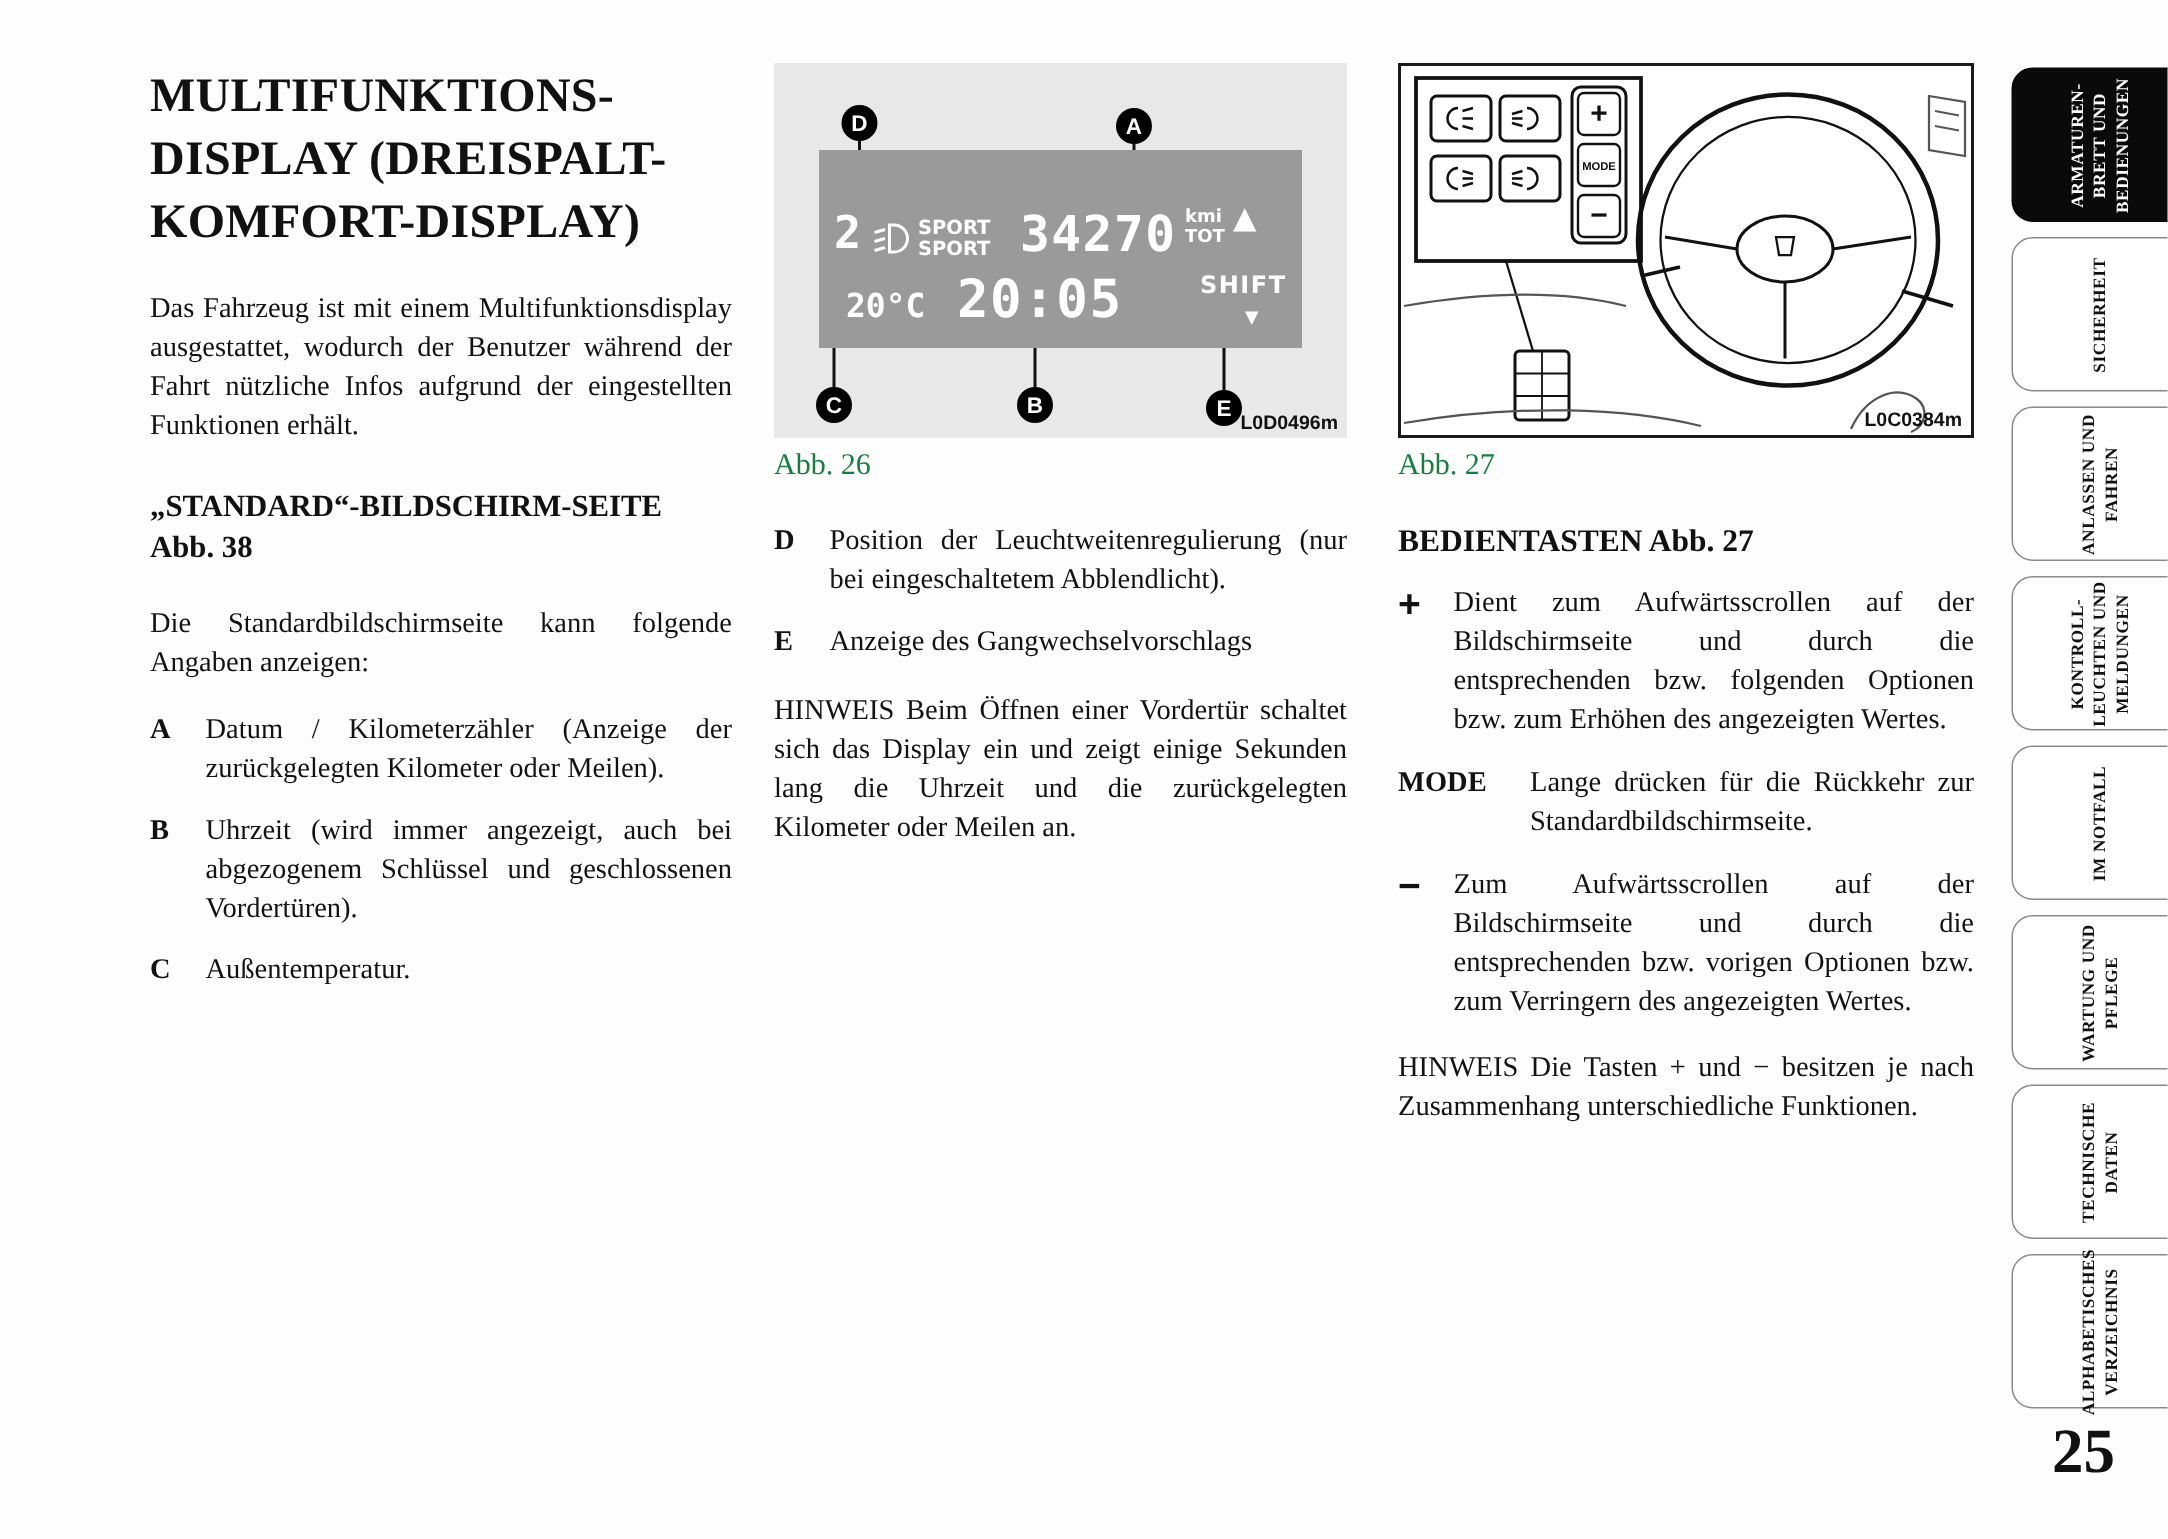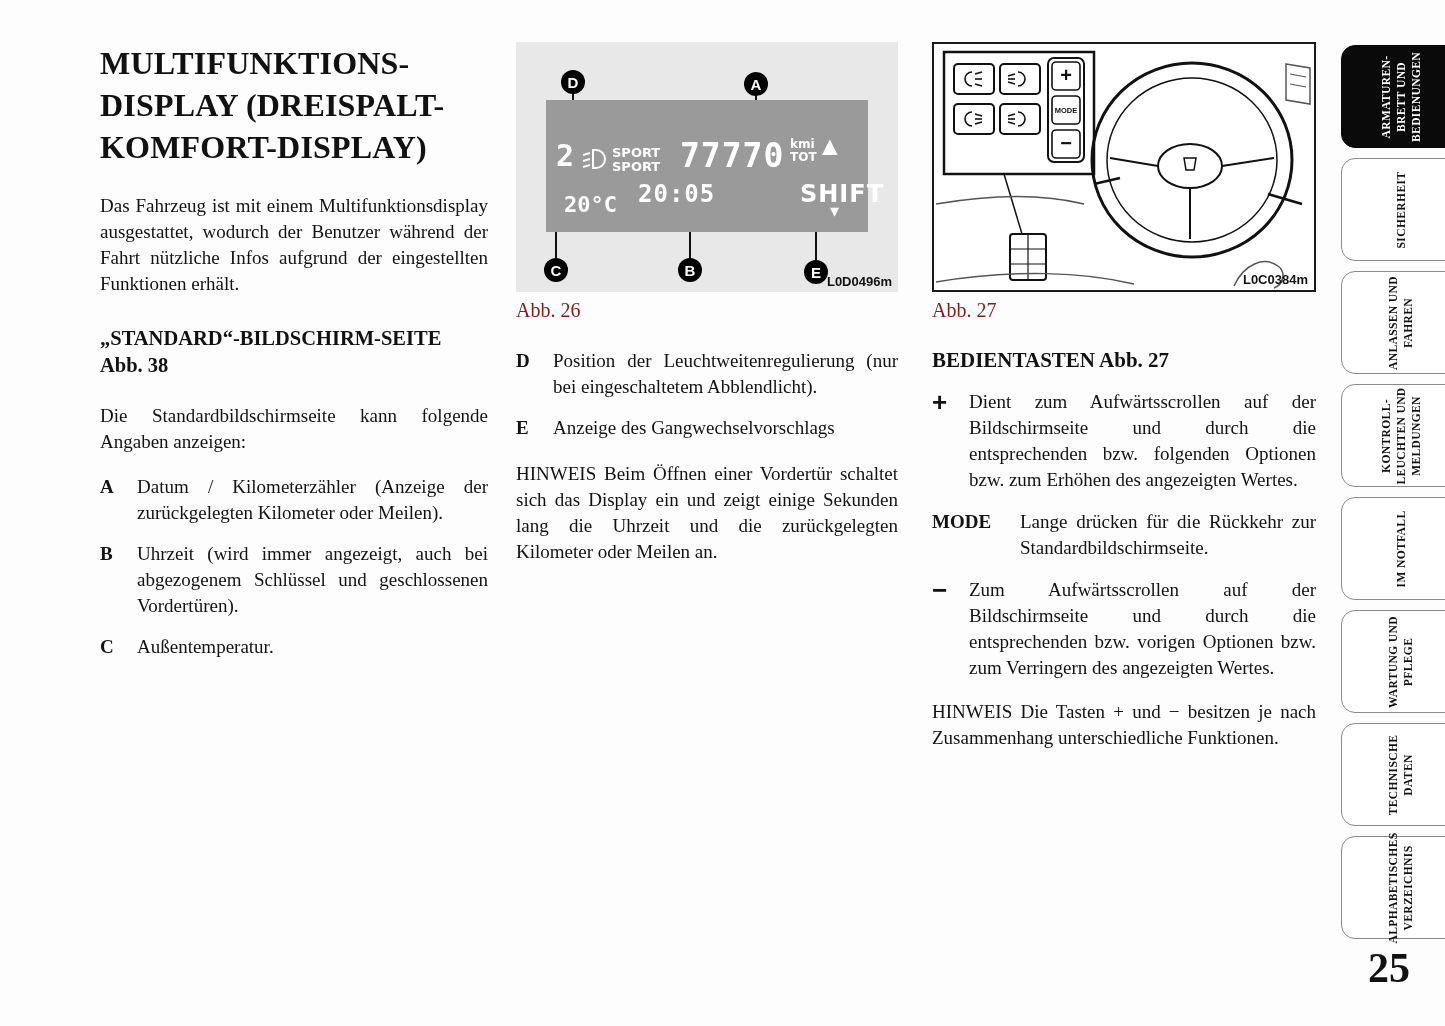--- a/index.html
+++ b/index.html
@@ -29,30 +29,30 @@
        font-family:"DejaVu Sans Mono", monospace;}
   .lcd-gear{position:absolute;left:10px;top:38px;font-size:30px;font-weight:700;}
   .lcd-headlight{position:absolute;left:36px;top:48px;}
   .lcd-mode{position:absolute;left:66px;top:46px;font-family:"DejaVu Sans",sans-serif;
             font-size:13px;line-height:14px;font-weight:700;}
   .lcd-odo{position:absolute;left:134px;top:36px;font-size:33px;font-weight:700;letter-spacing:1px;}
   .lcd-odo-units{position:absolute;left:244px;top:38px;font-family:"DejaVu Sans",sans-serif;
                  font-size:12px;line-height:13px;font-weight:700;}
   .lcd-arrow-up{position:absolute;left:276px;top:32px;font-size:26px;line-height:26px;}
   .lcd-shift{position:absolute;left:254px;top:80px;font-family:"DejaVu Sans",sans-serif;
-             font-size:24px;font-weight:700;letter-spacing:1px;}
+             font-size:16px;font-weight:700;letter-spacing:1px;}
   .lcd-arrow-down{position:absolute;left:284px;top:104px;font-size:15px;line-height:15px;}
   .lcd-temp{position:absolute;left:18px;top:92px;font-size:22px;font-weight:700;}
-  .lcd-time{position:absolute;left:92px;top:80px;font-size:24px;font-weight:700;letter-spacing:1px;}
+  .lcd-time{position:absolute;left:92px;top:80px;font-size:35px;font-weight:700;letter-spacing:1px;}
   .callout{position:absolute;width:24px;height:24px;border-radius:50%;background:#000;color:#fff;
            font-family:"Liberation Sans",sans-serif;font-size:15px;font-weight:700;
            display:flex;align-items:center;justify-content:center;}
   .fig-code{position:absolute;right:6px;bottom:3px;font-family:"Liberation Sans",sans-serif;
             font-size:13px;font-weight:700;color:#111;margin-left:46px;}
-  .fig-caption{margin-top:7px;font-size:20px;color:#7f1d1d;}
+  .fig-caption{margin-top:7px;font-size:20px;color:#15803d;}
 
   
   .fig27{position:relative;width:384px;height:250px;border:2.5px solid #1a1a1a;background:#fff;box-sizing:border-box;}
 
   
   .r-head{margin-top:26px;font-size:21px;font-weight:700;}
   .ritem{position:relative;padding-left:37px;margin-top:16px;}
   .ritem .lbl{position:absolute;left:0;top:-4px;font-weight:700;font-size:26px;
               font-family:"Liberation Sans",sans-serif;}
   .ritem-mode{position:relative;padding-left:88px;margin-top:16px;}
@@ -113,21 +113,21 @@
         <svg class="lcd-headlight" width="26" height="22" viewBox="0 0 26 22">
           <path d="M14 2 a9 9 0 0 1 0 18 l-3 0 0-18 z" fill="none" stroke="#fff" stroke-width="2"></path>
           <line x1="8" y1="5" x2="1" y2="7" stroke="#fff" stroke-width="2"></line>
           <line x1="8" y1="11" x2="1" y2="13" stroke="#fff" stroke-width="2"></line>
           <line x1="8" y1="17" x2="1" y2="19" stroke="#fff" stroke-width="2"></line>
         </svg>
         <div class="lcd-mode">
           <div>SPORT</div>
           <div>SPORT</div>
         </div>
-        <span class="lcd-odo">77770</span>
+        <span class="lcd-odo">34270</span>
         <div class="lcd-odo-units">
           <div>kmi</div>
           <div>TOT</div>
         </div>
         <span class="lcd-arrow-up">▲</span>
         <span class="lcd-shift">SHIFT</span>
         <span class="lcd-arrow-down">▼</span>
         <span class="lcd-temp">20°C</span>
         <span class="lcd-time">20:05</span>
       </div>

